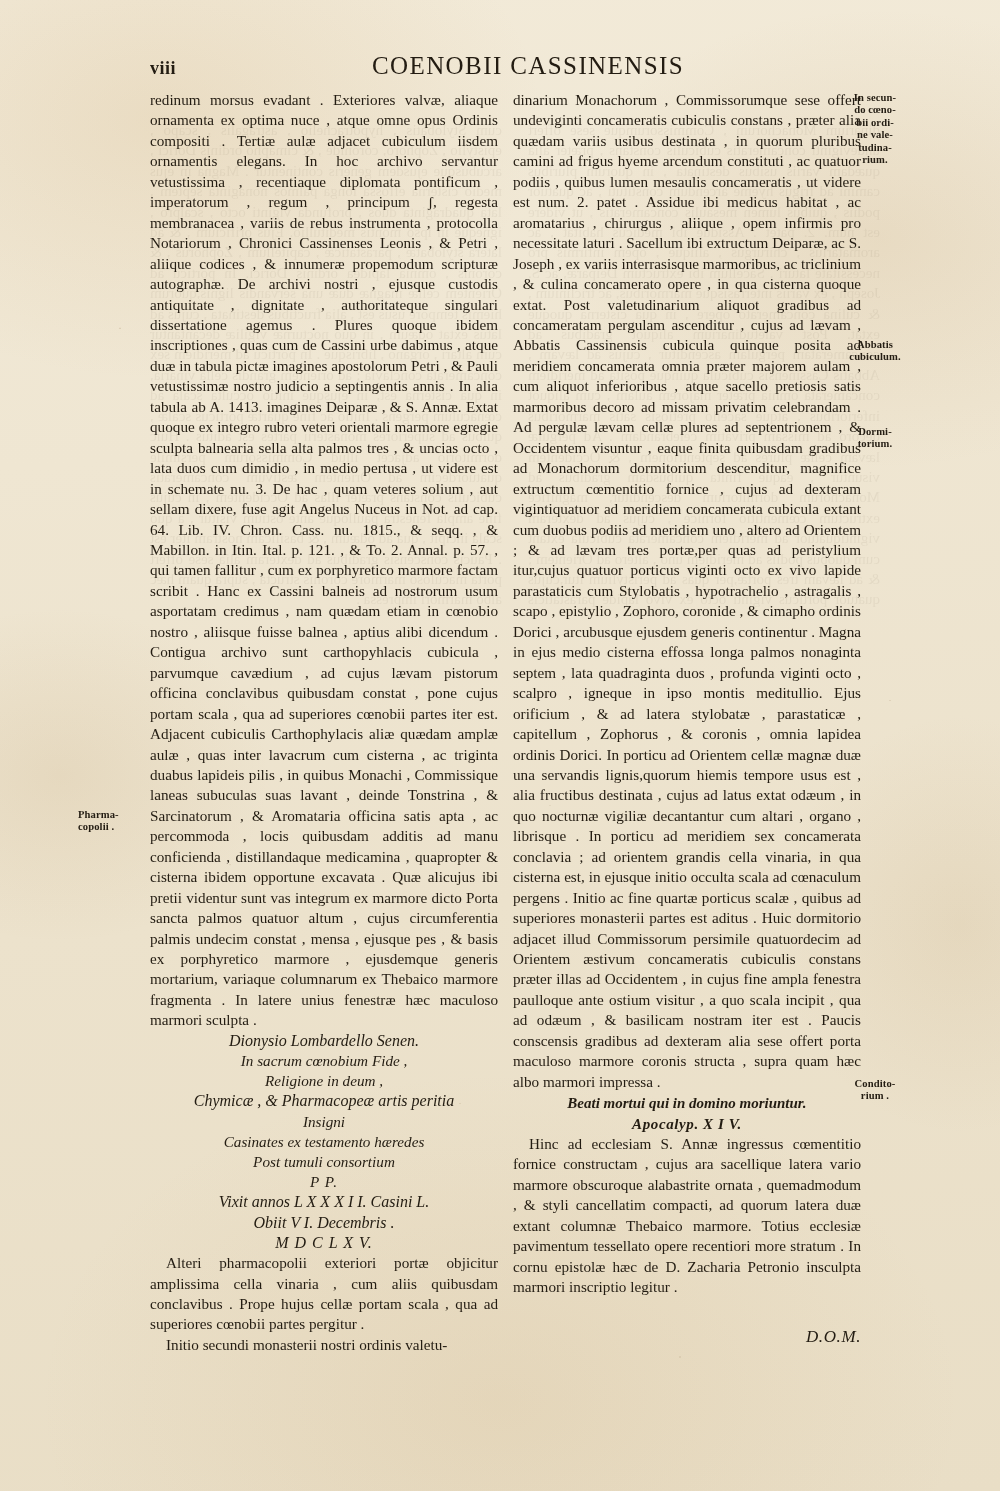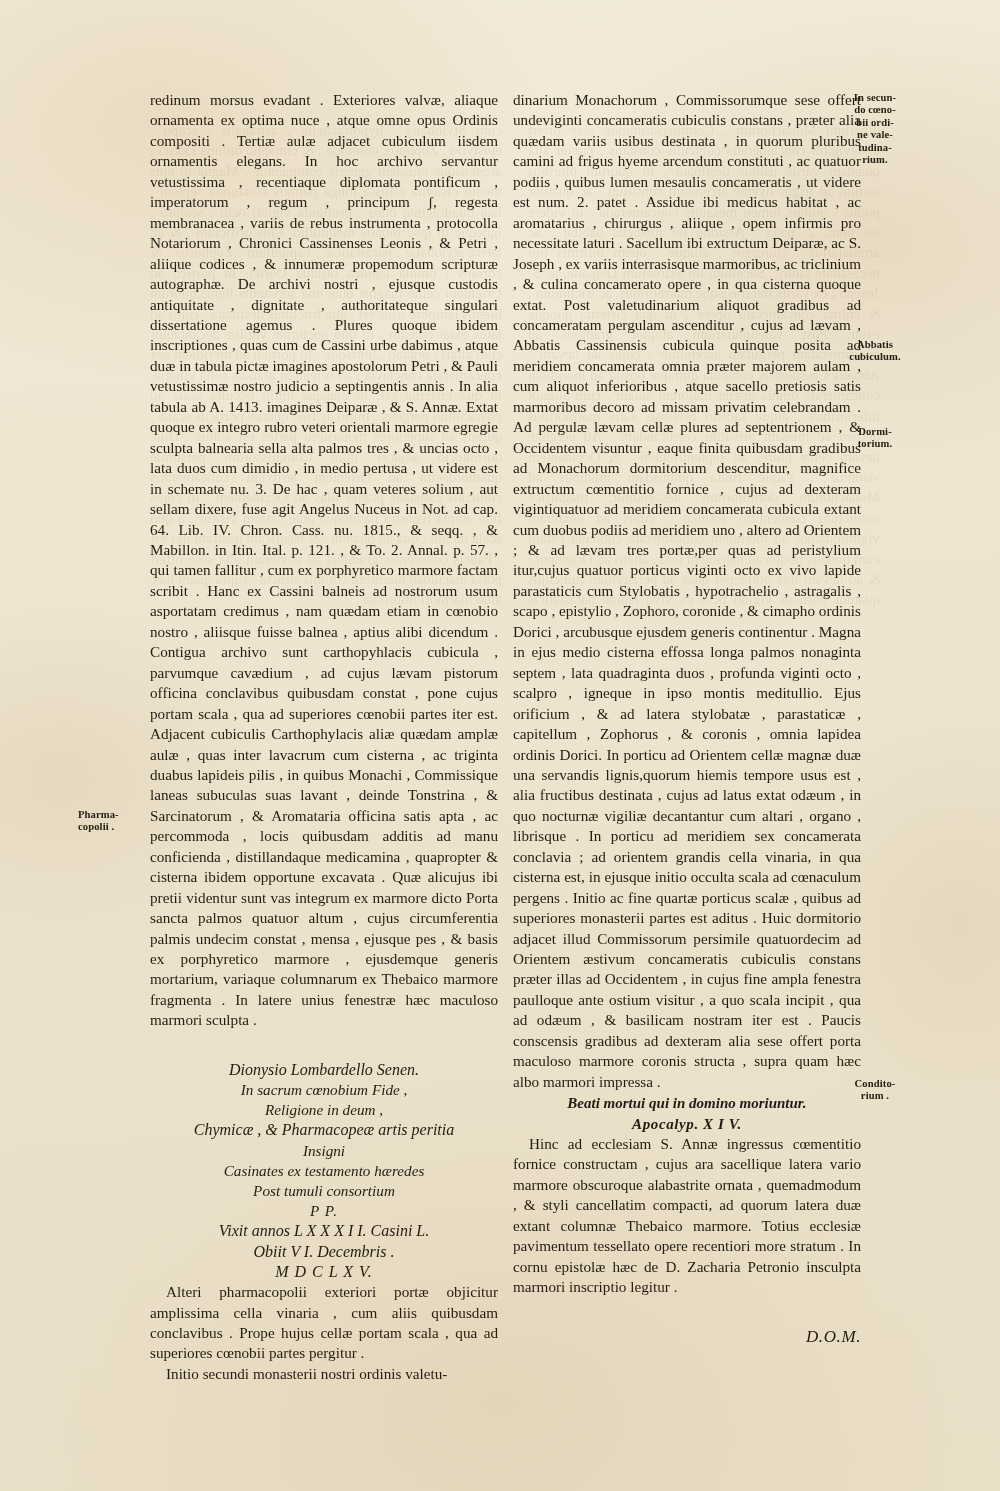--- a/index.html
+++ b/index.html
@@ -107,21 +107,21 @@
   
   .epigraph {
     text-align: center;
     text-align-last: center;
     font-style: italic;
     font-size: 15.2px;
     line-height: 20.4px;
   }
   .epigraph .lg   { font-size: 16px; }
   .epigraph .caps { font-style: italic; letter-spacing: 1px; }
-  .epigraph.tight { line-height: 20.2px; margin-top: 29px; }
+  .epigraph.tight { line-height: 20.2px; }
 
   .scripture {
     text-align: center;
     text-align-last: center;
     font-style: italic;
     font-weight: bold;
     font-size: 15px;
     line-height: 20.4px;
     margin-top: 1px;
   }
@@ -162,20 +162,24 @@
 <body>
 
 <div id="page">
 
   <div id="grain"></div>
 
   <div id="bleed" aria-hidden="true">
     <span>dinarium Monachorum , Commissorumque sese offert undeviginti concameratis cubiculis constans , præter alia quædam variis usibus destinata , in quorum pluribus camini ad frigus hyeme arcendum constituti , ac quatuor podiis , quibus lumen mesaulis concameratis , ut videre est num. 2. patet . Assidue ibi medicus habitat , ac aromatarius , chirurgus , aliique , opem infirmis pro necessitate laturi . Sacellum ibi extructum Deiparæ, ac S. Joseph , ex variis interrasisque marmoribus, ac triclinium , &amp; culina concamerato opere , in qua cisterna quoque extat. Post valetudinarium aliquot gradibus ad concameratam pergulam ascenditur , cujus ad lævam , Abbatis Cassinensis cubicula quinque posita ad meridiem concamerata omnia præter majorem aulam , cum aliquot inferioribus , atque sacello pretiosis satis marmoribus decoro ad missam privatim celebrandam . Ad pergulæ lævam cellæ plures ad septentrionem , &amp; Occidentem visuntur , eaque finita quibusdam gradibus ad Monachorum dormitorium descenditur, magnifice extructum cœmentitio fornice , cujus ad dexteram vigintiquatuor ad meridiem concamerata cubicula extant cum duobus podiis ad meridiem uno , altero ad Orientem ; &amp; ad lævam tres portæ,per quas ad peristylium itur,cujus quatuor porticus viginti octo ex vivo lapide parastaticis cum Stylobatis , hypotrachelio , astragalis , scapo , epistylio , Zophoro, coronide , &amp; cimapho ordinis Dorici , arcubusque ejusdem generis continentur . Magna in ejus medio cisterna effossa longa palmos nonaginta septem , lata quadraginta duos , profunda viginti octo , scalpro , igneque in ipso montis meditullio. Ejus orificium , &amp; ad latera stylobatæ , parastaticæ , capitellum , Zophorus , &amp; coronis , omnia lapidea ordinis Dorici. In porticu ad Orientem cellæ magnæ duæ una servandis lignis,quorum hiemis tempore usus est , alia fructibus destinata , cujus ad latus extat odæum , in quo nocturnæ vigiliæ decantantur cum altari , organo , librisque . In porticu ad meridiem sex concamerata conclavia ; ad orientem grandis cella vinaria, in qua cisterna est, in ejusque initio occulta scala ad cœnaculum pergens . Initio ac fine quartæ porticus scalæ , quibus ad superiores monasterii partes est aditus . Huic dormitorio adjacet illud Commissorum persimile quatuordecim ad Orientem æstivum concameratis cubiculis constans præter illas ad Occidentem , in cujus fine ampla fenestra paulloque ante ostium visitur , a quo scala incipit , qua ad odæum , &amp; basilicam nostram iter est . Paucis conscensis gradibus ad dexteram alia sese offert porta maculoso marmore coronis structa , supra quam hæc albo marmori impressa .</span>
   </div>
 
+  <div id="head">
+    <div id="folio">viii</div>
+    <div id="running-title">COENOBII CASSINENSIS</div>
+  </div>
 
   <div class="col" id="col-left">
 
     <p>redinum morsus evadant . Exteriores valvæ, aliaque ornamenta ex optima nuce , atque omne opus Ordinis compositi . Tertiæ aulæ adjacet cubiculum iisdem ornamentis elegans. In hoc archivo servantur vetustissima , recentiaque diplomata pontificum , imperatorum , regum , principum ʃ, regesta membranacea , variis de rebus instrumenta , protocolla Notariorum , Chronici Cassinenses Leonis , &amp; Petri , aliique codices , &amp; innumeræ propemodum scripturæ autographæ. De archivi nostri , ejusque custodis antiquitate , dignitate , authoritateque singulari dissertatione agemus . Plures quoque ibidem inscriptiones , quas cum de Cassini urbe dabimus , atque duæ in tabula pictæ imagines apostolorum Petri , &amp; Pauli vetustissimæ nostro judicio a septingentis annis . In alia tabula ab A. 1413. imagines Deiparæ , &amp; S. Annæ. Extat quoque ex integro rubro veteri orientali marmore egregie sculpta balnearia sella alta palmos tres , &amp; uncias octo , lata duos cum dimidio , in medio pertusa , ut videre est in schemate nu. 3. De hac , quam veteres solium , aut sellam dixere, fuse agit Angelus Nuceus in Not. ad cap. 64. Lib. IV. Chron. Cass. nu. 1815., &amp; seqq. , &amp; Mabillon. in Itin. Ital. p. 121. , &amp; To. 2. Annal. p. 57. , qui tamen fallitur , cum ex porphyretico marmore factam scribit . Hanc ex Cassini balneis ad nostrorum usum asportatam credimus , nam quædam etiam in cœnobio nostro , aliisque fuisse balnea , aptius alibi dicendum . Contigua archivo sunt carthopyhlacis cubicula , parvumque cavædium , ad cujus lævam pistorum officina conclavibus quibusdam constat , pone cujus portam scala , qua ad superiores cœnobii partes iter est. Adjacent cubiculis Carthophylacis aliæ quædam amplæ aulæ , quas inter lavacrum cum cisterna , ac triginta duabus lapideis pilis , in quibus Monachi , Commissique laneas subuculas suas lavant , deinde Tonstrina , &amp; Sarcinatorum , &amp; Aromataria officina satis apta , ac percommoda , locis quibusdam additis ad manu conficienda , distillandaque medicamina , quapropter &amp; cisterna ibidem opportune excavata . Quæ alicujus ibi pretii videntur sunt vas integrum ex marmore dicto Porta sancta palmos quatuor altum , cujus circumferentia palmis undecim constat , mensa , ejusque pes , &amp; basis ex porphyretico marmore , ejusdemque generis mortarium, variaque columnarum ex Thebaico marmore fragmenta . In latere unius fenestræ hæc maculoso marmori sculpta .</p>
 
     <div class="epigraph tight">
       <div class="lg">Dionysio Lombardello Senen.</div>
       <div>In sacrum cœnobium Fide ,</div>
       <div>Religione in deum ,</div>
       <div class="lg">Chymicæ , &amp; Pharmacopeæ artis peritia</div>

